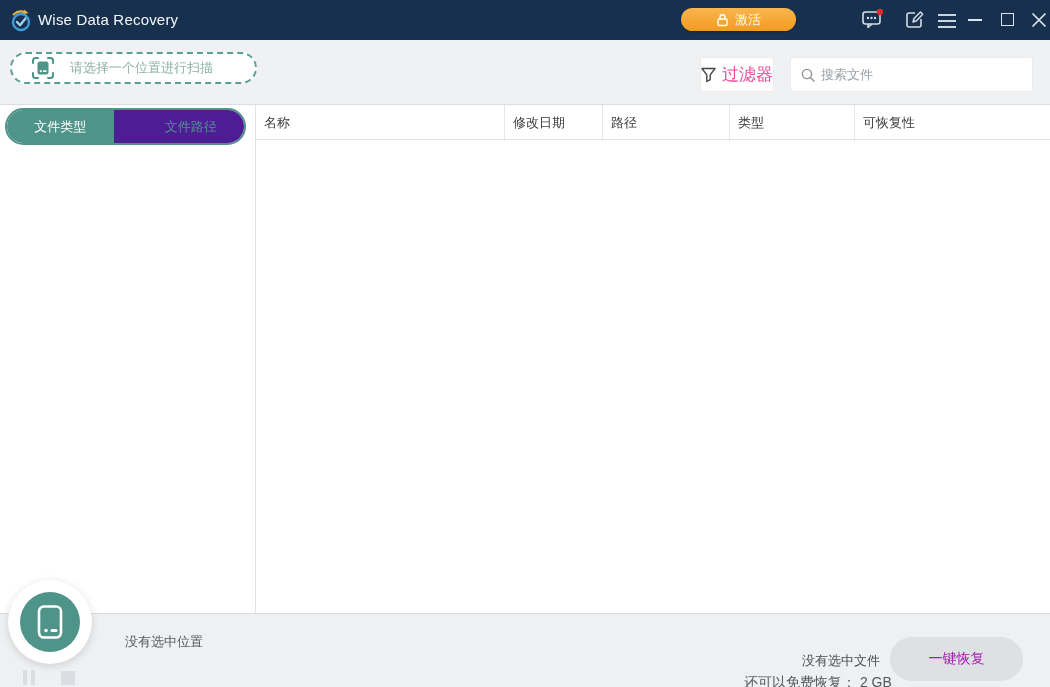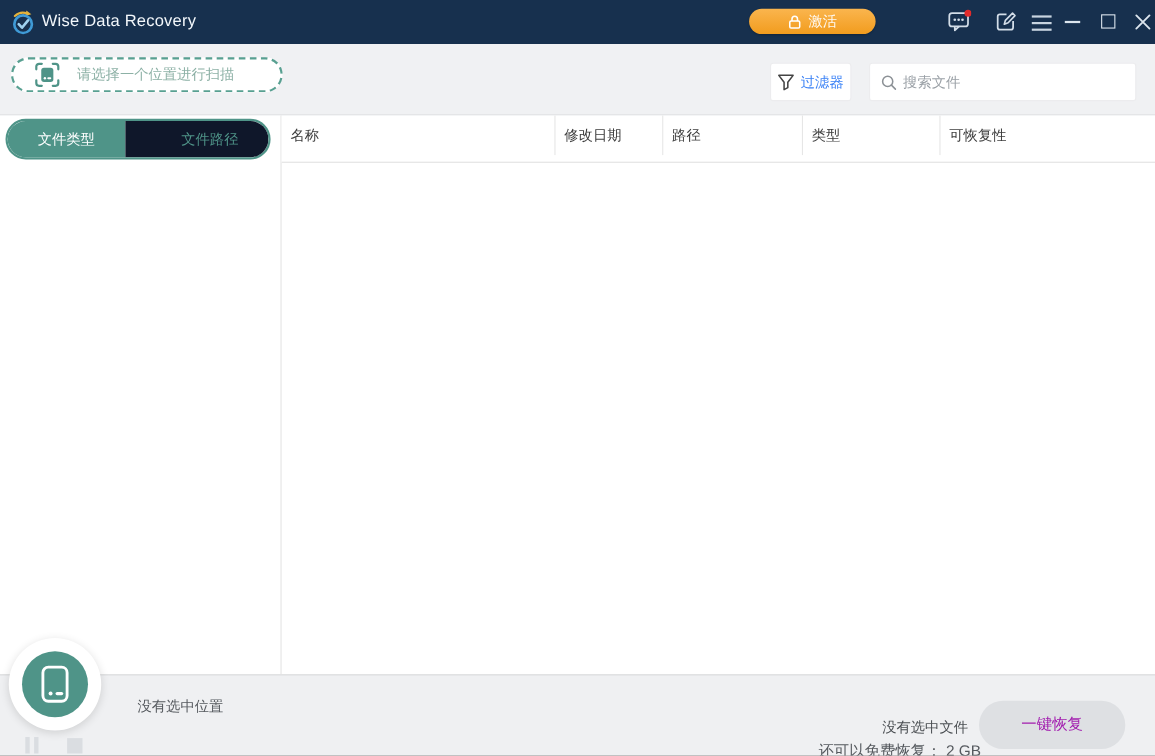--- a/index.html
+++ b/index.html
@@ -28,39 +28,39 @@
   .select-location {
     position:absolute; left:10px; top:12px; width:247px; height:32px; background:#fff;
     border:2px dashed #58a091; border-radius:23px; display:flex; align-items:center; gap:14px;
     padding-left:18px; cursor:pointer;
   }
   .select-location span { color:#8db1a6; font-size:13px; }
   .filter-btn {
     position:absolute; left:700px; top:17px; width:74px; height:35px; background:#fff; border-radius:3px;
     display:flex; align-items:center; justify-content:center; gap:6px; cursor:pointer; border:1px solid #ececee;
   }
-  .filter-btn span { color:#3b82f6; font-size:13px; }
+  .filter-btn span { color:#ec4899; font-size:17px; }
   .search-box { position:absolute; left:790px; top:17px; width:243px; height:35px; background:#fff; border-radius:3px; border:1px solid #ececee; }
   .search-box svg { position:absolute; left:9px; top:9px; }
   .search-box input {
     position:absolute; left:30px; top:0; width:205px; height:33px; border:none; outline:none;
     font-size:13px; color:#ec4899; background:transparent; font-family:inherit;
   }
   .search-box input::placeholder { color:#9aa0a6; }
   
   .left-panel { position:absolute; left:0; top:105px; width:256px; height:508px; background:#fff; border-right:1px solid #e4e4e4; }
   .tab-pill {
     position:absolute; left:5px; top:3px; width:241px; height:37px; border:2px solid #4f9488;
     border-radius:19px; overflow:hidden; display:flex;
   }
   .tab-seg { flex:1; display:flex; align-items:center; justify-content:center; font-size:13px; cursor:pointer; }
   .tab-seg.active { background:#4f9488; color:#fff; }
-  .tab-seg.inactive { background:#0f172a; color:#4f9488;padding-left:24px; }
-  
-  .table-header { position:absolute; left:256px; top:105px; width:794px; height:43px; background:#fff; border-bottom:1px solid #e2e2e2; display:flex; }
+  .tab-seg.inactive { background:#4c1d95; color:#4f9488;padding-left:24px; }
+  
+  .table-header { position:absolute; left:256px; top:105px; width:794px; height:35px; background:#fff; border-bottom:1px solid #e2e2e2; display:flex; }
   .th { height:36px; line-height:35px; padding-left:8px; font-size:13px; color:#3c3c3c; border-left:1px solid #e6e6e6; overflow:hidden; }
   .th:first-child { border-left:none; }
   .th:nth-child(1){ width:248px; } .th:nth-child(2){ width:98px; } .th:nth-child(3){ width:127px; }
   .th:nth-child(4){ width:125px; } .th:nth-child(5){ width:98px; } .th:nth-child(6){ width:98px; }
   
   .watermark { position:absolute; left:455px; top:316px; width:145px; text-align:center; pointer-events:none; }
   .wm-title { font-size:33px; font-weight:bold; color:#c8c8c8; letter-spacing:1px; font-family:"DejaVu Sans",sans-serif; }
   .wm-url { margin-top:8px; font-size:13px; font-weight:bold; color:#cbcbcb; letter-spacing:2px; }
   
   .statusbar { position:absolute; left:0; top:613px; width:1050px; height:74px; background:#eff0f2; border-top:1px solid #d9dadc; }

